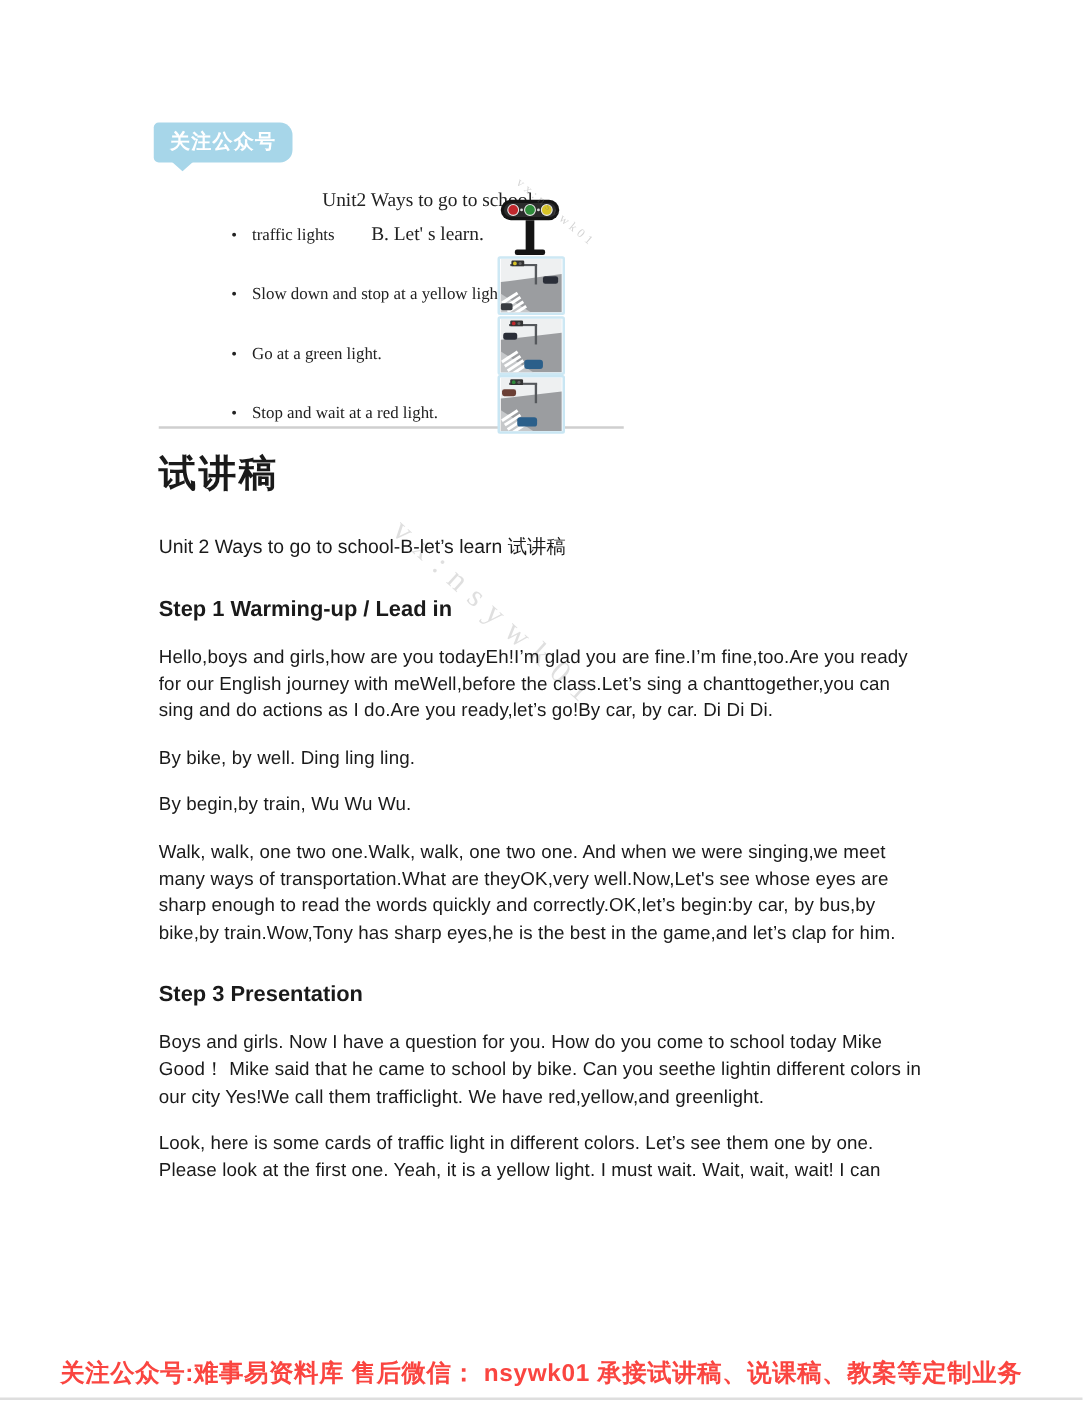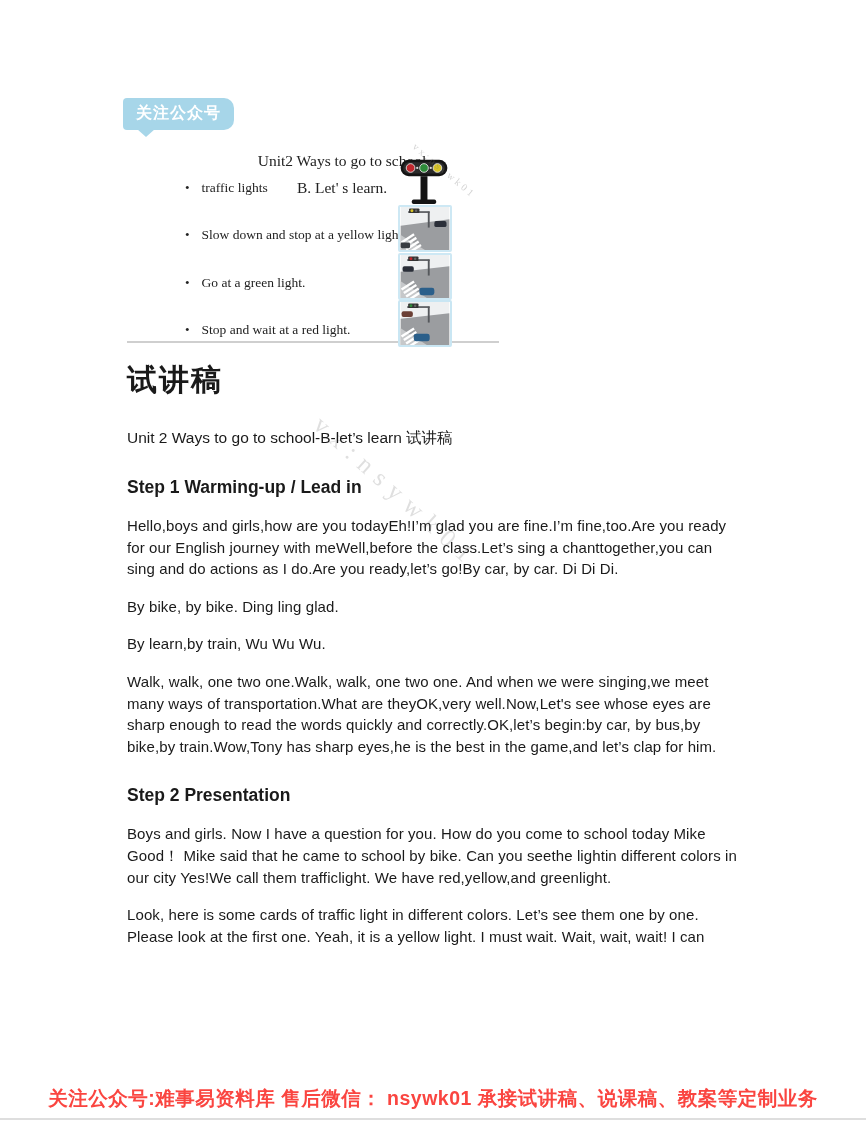--- a/index.html
+++ b/index.html
@@ -149,23 +149,23 @@
 
 <div class="wm wm-big">vx:nsywk01</div>
 <div class="wm wm-small">vx:nsywk01</div>
 
 <div class="content">
   <h1 class="main-title">试讲稿</h1>
   <p class="subtitle">Unit 2 Ways to go to school-B-let’s learn 试讲稿</p>
 
   <h2 class="step-heading">Step 1 Warming-up / Lead in</h2>
   <p class="para">Hello,boys and girls,how are you todayEh!I’m glad you are fine.I’m fine,too.Are you ready for our English journey with meWell,before the class.Let’s sing a chanttogether,you can sing and do actions as I do.Are you ready,let’s go!By car, by car. Di Di Di.</p>
-  <p class="para">By bike, by bike. Ding ling glad.</p>
-  <p class="para">By learn,by train, Wu Wu Wu.</p>
+  <p class="para">By bike, by well. Ding ling ling.</p>
+  <p class="para">By begin,by train, Wu Wu Wu.</p>
   <p class="para">Walk, walk, one two one.Walk, walk, one two one. And when we were singing,we meet many ways of transportation.What are theyOK,very well.Now,Let's see whose eyes are sharp enough to read the words quickly and correctly.OK,let’s begin:by car, by bus,by bike,by train.Wow,Tony has sharp eyes,he is the best in the game,and let’s clap for him.</p>
 
-  <h2 class="step-heading">Step 2 Presentation</h2>
+  <h2 class="step-heading">Step 3 Presentation</h2>
   <p class="para">Boys and girls. Now I have a question for you. How do you come to school today Mike Good！ Mike said that he came to school by bike. Can you seethe lightin different colors in our city Yes!We call them trafficlight. We have red,yellow,and greenlight.</p>
   <p class="para">Look, here is some cards of traffic light in different colors. Let’s see them one by one. Please look at the first one. Yeah, it is a yellow light. I must wait. Wait, wait, wait! I can</p>
 </div>
 
 <div class="footer-text">关注公众号:难事易资料库 售后微信： nsywk01  承接试讲稿、说课稿、教案等定制业务</div>
 <div class="bottom-line"></div>
 
 </body></html>

